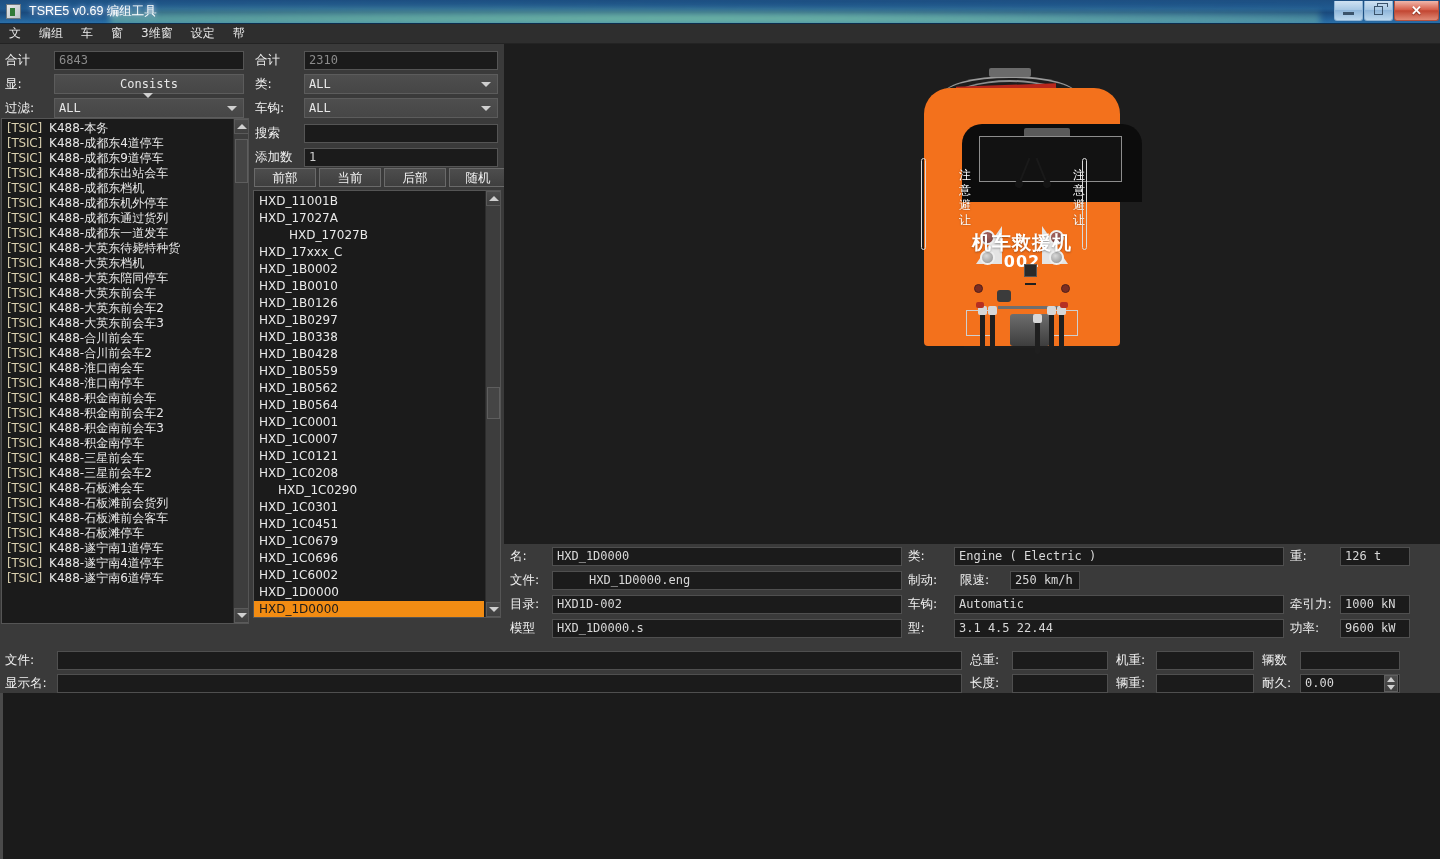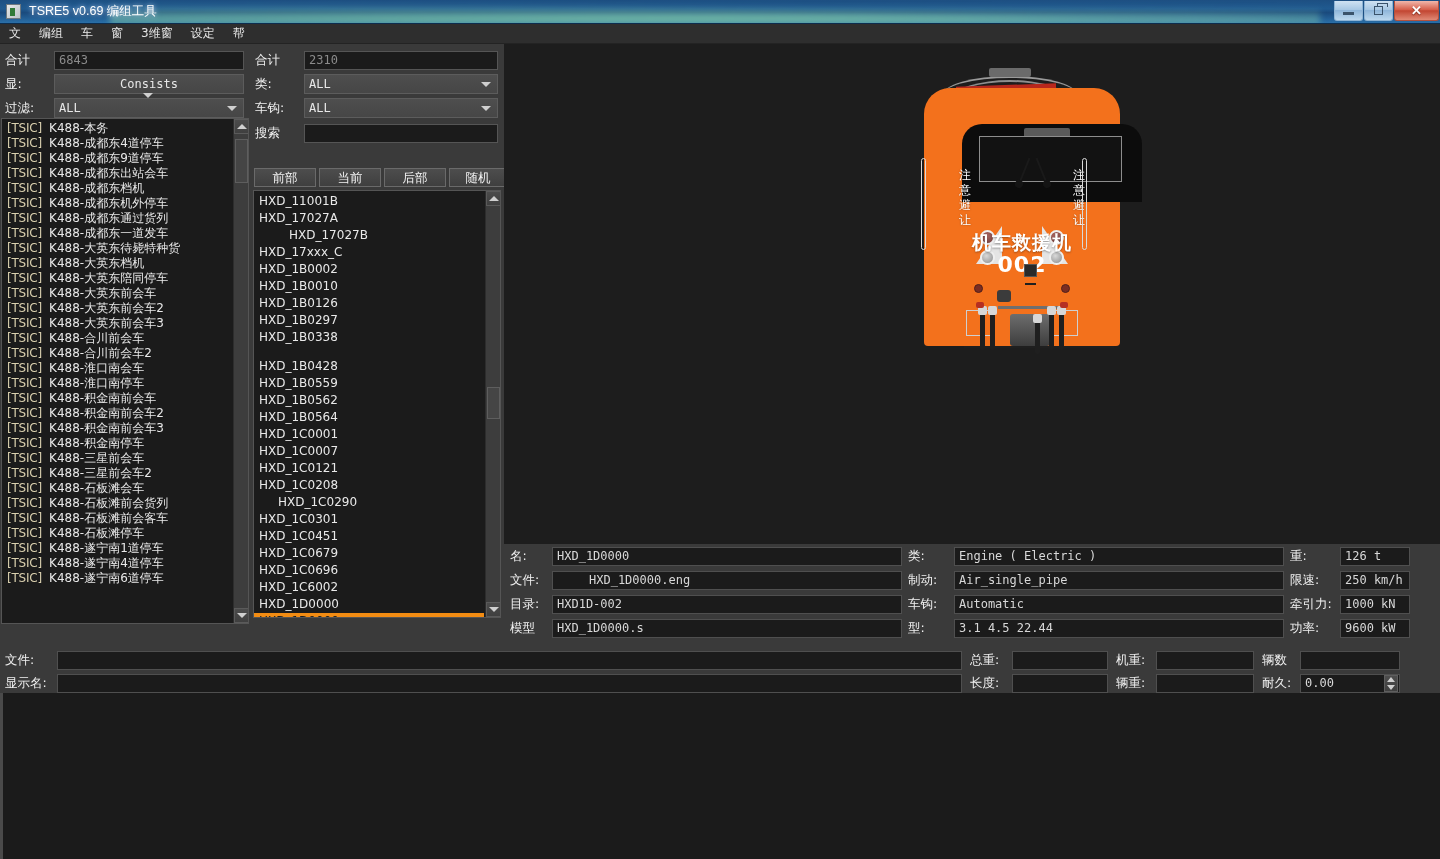--- a/index.html
+++ b/index.html
@@ -206,21 +206,21 @@
   .handrail.r { right: 27px; top: 100px; }
 
   .loco-name {
     position: absolute; left: 0; right: 0; top: 142px; text-align: center;
     color: #ffffff; font-size: 19px; font-weight: bold;
     font-family: "DejaVu Sans", sans-serif; letter-spacing: 1px;
     text-shadow: 0 1px 2px rgba(0,0,0,.35);
   }
   .loco-num {
     position: absolute; left: 0; right: 0; top: 164px; text-align: center;
-    color: #ffffff; font-size: 22px; font-weight: bold;
+    color: #ffffff; font-size: 16px; font-weight: bold;
     font-family: "DejaVu Sans", sans-serif; letter-spacing: 1px;
   }
   .headlamp {
     position: absolute; width: 26px; height: 38px; background: #e4e4e4;
   }
   .headlamp.l { left: 52px; top: 138px; clip-path: polygon(100% 0, 100% 100%, 0 100%); }
   .headlamp.r { right: 52px; top: 138px; clip-path: polygon(0 0, 100% 100%, 0 100%); }
   .lamp { position: absolute; width: 15px; height: 15px; border-radius: 50%; border: 2px solid #efefef; }
   .lamp.red { background: radial-gradient(circle at 40% 35%, #b06a66, #6d3a36); }
   .lamp.white { background: radial-gradient(circle at 40% 35%, #d9d9d9, #8b8b8b); }
@@ -405,40 +405,44 @@
           <span>ALL</span>
           <span class="caret"></span>
         </div>
       </div>
 
       <div class="frow" style="position:absolute;left:0;top:77px;width:254px;">
         <div class="flabel">搜索</div>
         <input class="tinput" style="width: 194px;" value="">
       </div>
 
+      <div class="frow" style="position:absolute;left:0;top:101px;width:254px;">
+        <div class="flabel">添加数</div>
+        <input class="tinput" style="width: 194px;" value="1">
+      </div>
 
       <div class="btnrow" style="left:4px;top:124px;">
         <div class="tbtn" style="width:62px;">前部</div>
         <div class="tbtn" style="width:62px;">当前</div>
         <div class="tbtn" style="width:62px;">后部</div>
         <div class="tbtn" style="width:58px;">随机</div>
       </div>
 
       <div class="listbox" style="left:3px;top:146px;width:248px;height:428px;">
         <div id="vehicles-rows" style="position:absolute;left:0;top:2px;right:16px;">
             <div class="listrow mono" style="height: 17px; line-height: 17px;">HXD_11001B</div>
             <div class="listrow mono" style="height: 17px; line-height: 17px;">HXD_17027A</div>
             <div class="listrow mono" style="height: 17px; line-height: 17px; padding-left: 35px;">HXD_17027B</div>
             <div class="listrow mono" style="height: 17px; line-height: 17px;">HXD_17xxx_C</div>
             <div class="listrow mono" style="height: 17px; line-height: 17px;">HXD_1B0002</div>
             <div class="listrow mono" style="height: 17px; line-height: 17px;">HXD_1B0010</div>
             <div class="listrow mono" style="height: 17px; line-height: 17px;">HXD_1B0126</div>
             <div class="listrow mono" style="height: 17px; line-height: 17px;">HXD_1B0297</div>
             <div class="listrow mono" style="height: 17px; line-height: 17px;">HXD_1B0338</div>
-            <div class="listrow mono" style="height: 17px; line-height: 17px; margin-top: 12px;">HXD_1B0428</div>
+            <div class="listrow mono" style="height: 17px; line-height: 17px;">HXD_1B0428</div>
             <div class="listrow mono" style="height: 17px; line-height: 17px;">HXD_1B0559</div>
             <div class="listrow mono" style="height: 17px; line-height: 17px;">HXD_1B0562</div>
             <div class="listrow mono" style="height: 17px; line-height: 17px;">HXD_1B0564</div>
             <div class="listrow mono" style="height: 17px; line-height: 17px;">HXD_1C0001</div>
             <div class="listrow mono" style="height: 17px; line-height: 17px;">HXD_1C0007</div>
             <div class="listrow mono" style="height: 17px; line-height: 17px;">HXD_1C0121</div>
             <div class="listrow mono" style="height: 17px; line-height: 17px;">HXD_1C0208</div>
             <div class="listrow mono" style="height: 17px; line-height: 17px; padding-left: 24px;">HXD_1C0290</div>
             <div class="listrow mono" style="height: 17px; line-height: 17px;">HXD_1C0301</div>
             <div class="listrow mono" style="height: 17px; line-height: 17px;">HXD_1C0451</div>
@@ -538,21 +542,20 @@
             <div class="dval" style="width: 350px;">HXD_1D0000</div>
             <div class="dlabel" style="width: 52px;">类:</div>
             <div class="dval" style="width: 330px;">Engine ( Electric )</div>
             <div class="dlabel" style="width: 56px;">重:</div>
             <div class="dval" style="width: 70px;">126 t</div>
           </div>
           <div class="drow">
             <div class="dlabel" style="width: 48px;">文件:</div>
             <div class="dval" style="width: 350px; padding-left: 36px;">HXD_1D0000.eng</div>
             <div class="dlabel" style="width: 52px;">制动:</div>
-            <div class="dval" style="width: 330px;">Air_single_pipe</div>
             <div class="dlabel" style="width: 56px;">限速:</div>
             <div class="dval" style="width: 70px;">250 km/h</div>
           </div>
           <div class="drow">
             <div class="dlabel" style="width: 48px;">目录:</div>
             <div class="dval" style="width: 350px;">HXD1D-002</div>
             <div class="dlabel" style="width: 52px;">车钩:</div>
             <div class="dval" style="width: 330px;">Automatic</div>
             <div class="dlabel" style="width: 56px;">牵引力:</div>
             <div class="dval" style="width: 70px;">1000 kN</div>

